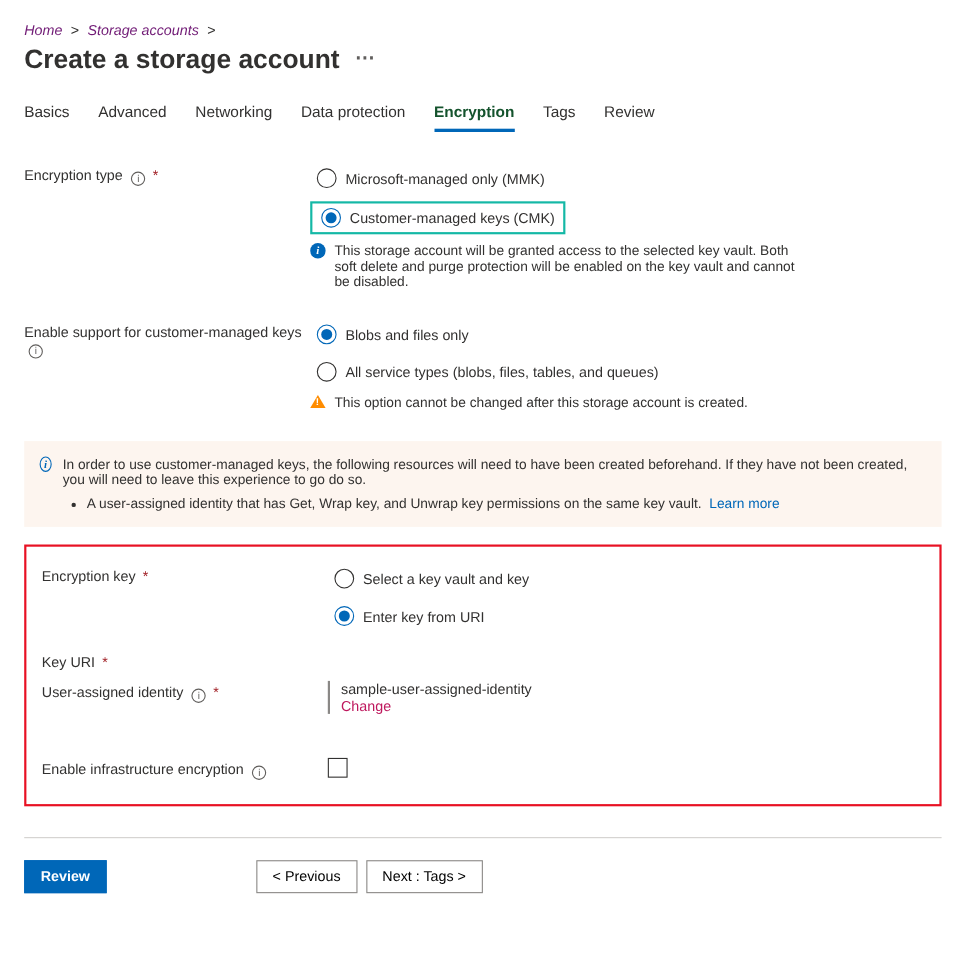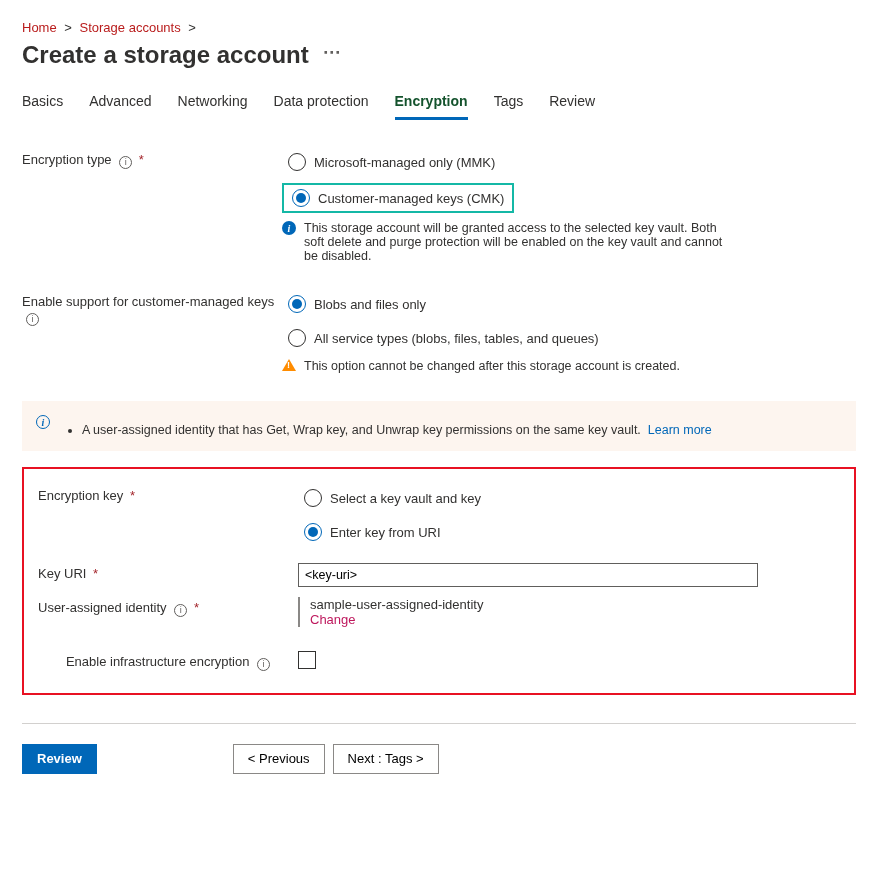--- a/index.html
+++ b/index.html
@@ -6,21 +6,21 @@
   body {
     margin: 0;
     padding: 20px 22px;
     font-family: "Segoe UI", -apple-system, BlinkMacSystemFont, sans-serif;
     font-size: 13px;
     color: #323130;
     background: #ffffff;
     width: 878px;
   }
   .breadcrumb { font-size: 13px; margin-bottom: 6px; }
-  .breadcrumb a { color: #b91c1c; text-decoration: none; }
+  .breadcrumb a { color: #701a75; text-decoration: none; font-style: italic; }
   .breadcrumb .sep { color: #323130; margin: 0 4px; }
   h1.page-title {
     font-size: 24px;
     font-weight: 600;
     margin: 4px 0 24px 0;
     color: #323130;
     display: flex;
     align-items: flex-start;
     gap: 14px;
   }
@@ -265,20 +265,21 @@
     <div class="note-row">
       <span class="warn-tri"></span>
       <span class="note-text">This option cannot be changed after this storage account is created.</span>
     </div>
   </div>
 </div>
 
 <div class="callout">
   <span class="info-blue-outline">i</span>
   <div>
+    <span>In order to use customer-managed keys, the following resources will need to have been created beforehand. If they have not been created, you will need to leave this experience to go do so.</span>
     <ul>
       <li>
         <span>A user-assigned identity that has Get, Wrap key, and Unwrap key permissions on the same key vault.</span>&nbsp;
         <a href="#">Learn more</a>
       </li>
     </ul>
   </div>
 </div>
 
 <div class="red-section">
@@ -296,40 +297,37 @@
         <div class="radio checked"></div>
         <span>Enter key from URI</span>
       </div>
     </div>
   </div>
 
   <div class="form-row">
     <div class="label-col">
       <span>Key URI</span><span class="req"> *</span>
     </div>
-    <div class="field-col">
-      <input type="text" value="&lt;key-uri&gt;" style="">
-    </div>
   </div>
 
   <div class="form-row" style="margin-top:10px;">
     <div class="label-col">
       <span>User-assigned identity</span>
       <span class="info-circ">i</span>
       <span class="req">*</span>
     </div>
     <div class="field-col">
       <div class="ident-block">
         <div>sample-user-assigned-identity</div>
         <div class="change">Change</div>
       </div>
     </div>
   </div>
 
-  <div class="form-row" style="margin-top:24px; margin-bottom:0;text-align:center;">
+  <div class="form-row" style="margin-top:40px; margin-bottom:0;">
     <div class="label-col">
       <span>Enable infrastructure encryption</span>
       <span class="info-circ">i</span>
     </div>
     <div class="field-col">
       <div class="checkbox"></div>
     </div>
   </div>
 
 </div>

